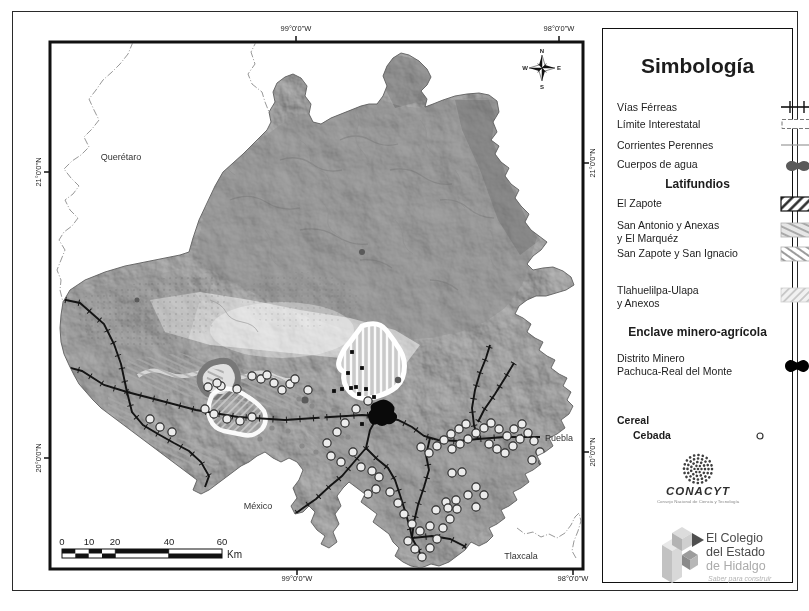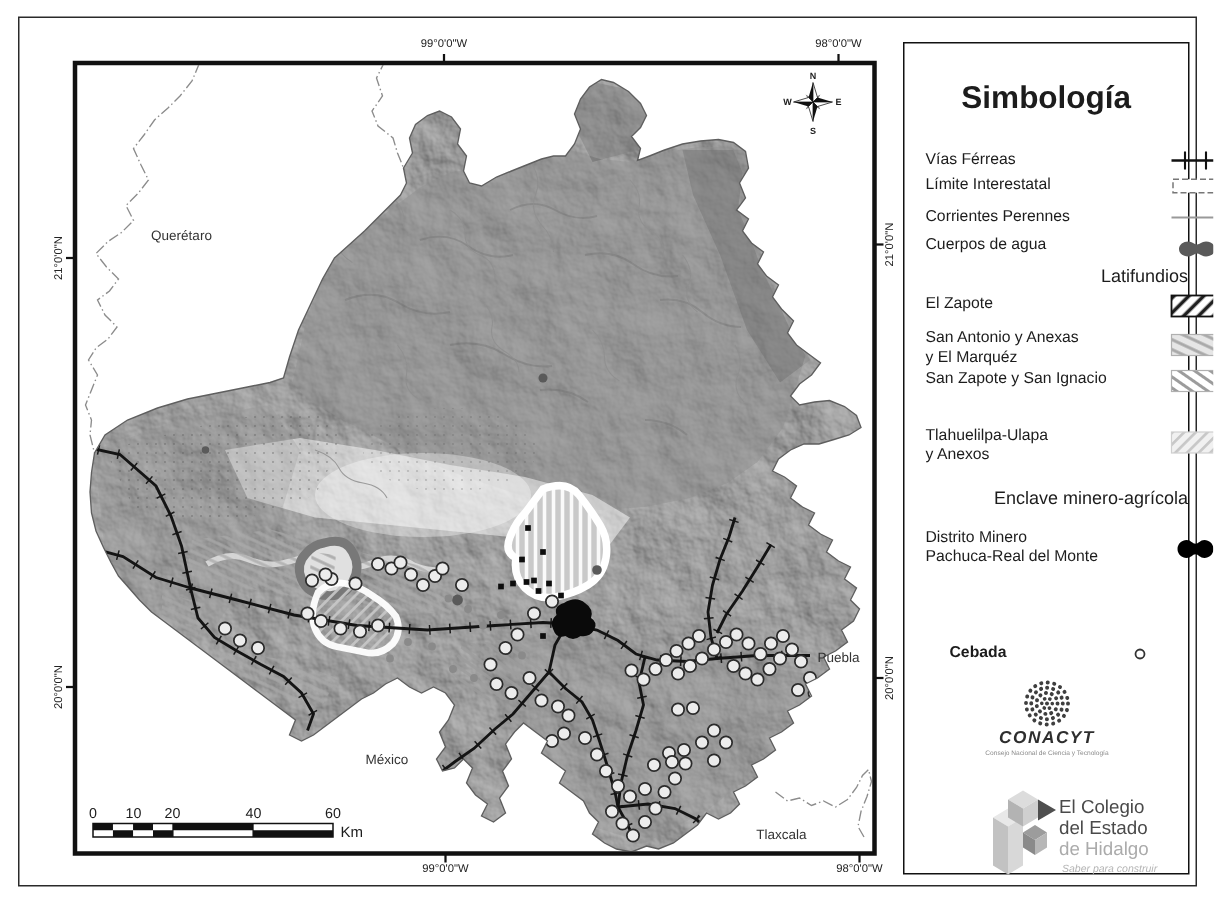--- a/index.html
+++ b/index.html
@@ -12,21 +12,21 @@
   .statelbl{font-size:9px;fill:#333;}
   .sb-num{font-size:9.5px;}
   .compass-lbl{font-size:6px;font-weight:bold;}
   #cebada-layer circle{fill:#ececec;stroke:#2b2b2b;stroke-width:1.15;}
   #pulqueras-layer circle{fill:#8a8a8a;stroke:none;}
   #minas-layer rect{fill:#0d0d0d;}
   
   #legend{position:absolute;left:602px;top:28px;width:191px;height:555px;border:1.5px solid #111;
           background:#fff;box-sizing:border-box;}
   .lg-title{position:absolute;left:0;width:100%;text-align:center;font-weight:bold;font-size:21px;}
-  .lg-header{position:absolute;left:0;width:100%;text-align:right;font-weight:normal;font-size:12px;}
+  .lg-header{position:absolute;left:0;width:100%;text-align:center;font-weight:bold;font-size:12px;}
   .lg-row{position:absolute;left:14px;width:166px;font-size:10.5px;line-height:12.5px;}
   .lg-label{display:inline-block;width:122px;vertical-align:middle;}
   .lg-sym{position:absolute;right:4px;top:0;}
   .lg-bold{font-weight:bold;}
   .conacyt-name{font-weight:bold;font-style:italic;font-size:11.5px;letter-spacing:1px;fill:#2e2e2e;}
   .conacyt-tag{font-size:4.4px;fill:#8a8a8a;}
   .colegio-t1{font-size:12.5px;fill:#4a4a4a;}
   .colegio-t2{font-size:12.5px;fill:#ababab;}
   .colegio-tag{font-size:7px;font-style:italic;fill:#b5b5b5;}
 </style>
@@ -484,20 +484,21 @@
       <span class="lg-label"><span>Distrito Minero</span><br>
       <span>Pachuca-Real del Monte</span></span>
       <span class="lg-sym" style="top:4px">
         <svg width="34" height="20">
             <path d="M6,10 c0,-3.5 3,-6 6,-6 c3,0 4,2.5 6,2.5 c2,0 3,-2.5 6,-2.5 c3,0 6,2.5 6,6 c0,3.5 -3,6 -6,6 c-3,0 -4,-2.5 -6,-2.5 c-2,0 -3,2.5 -6,2.5 c-3,0 -6,-2.5 -6,-6 z" fill="#000"></path>
           </svg>
       </span>
     </div>
 
 
+    <div class="lg-row lg-bold" style="top:385px">Cereal</div>
 
     <div class="lg-row lg-bold" style="top:400px;left:30px;width:150px">
       <span>Cebada</span>
       <span class="lg-sym" style="right:28px">
         <svg width="10" height="12">
             <circle cx="5" cy="7" r="3" fill="#fff" stroke="#333" stroke-width="1.2"></circle>
           </svg>
       </span>
     </div>
 

